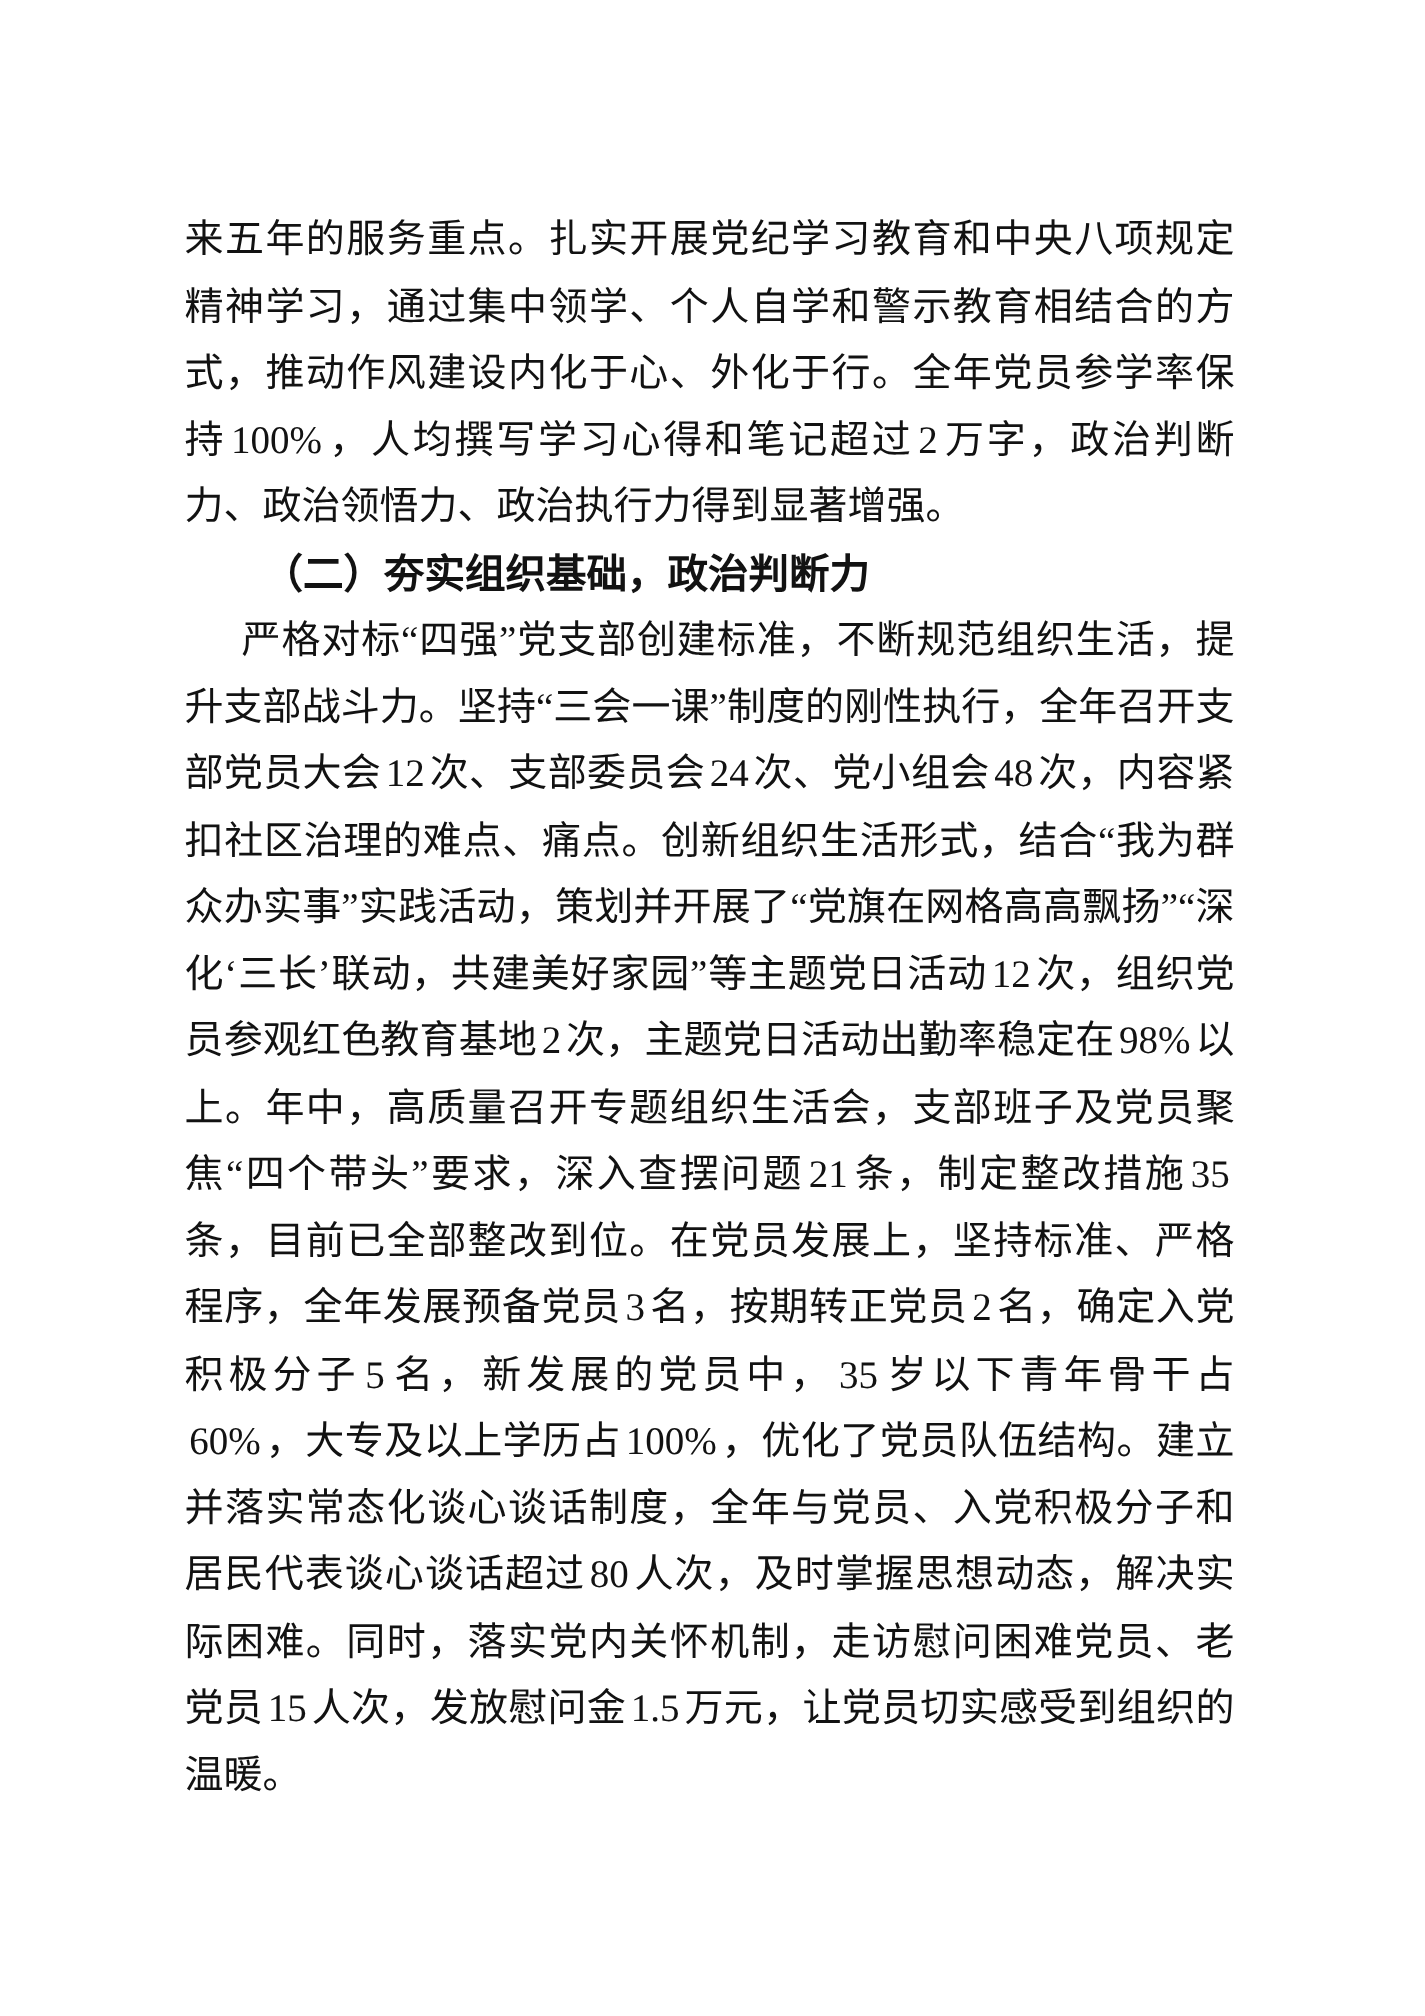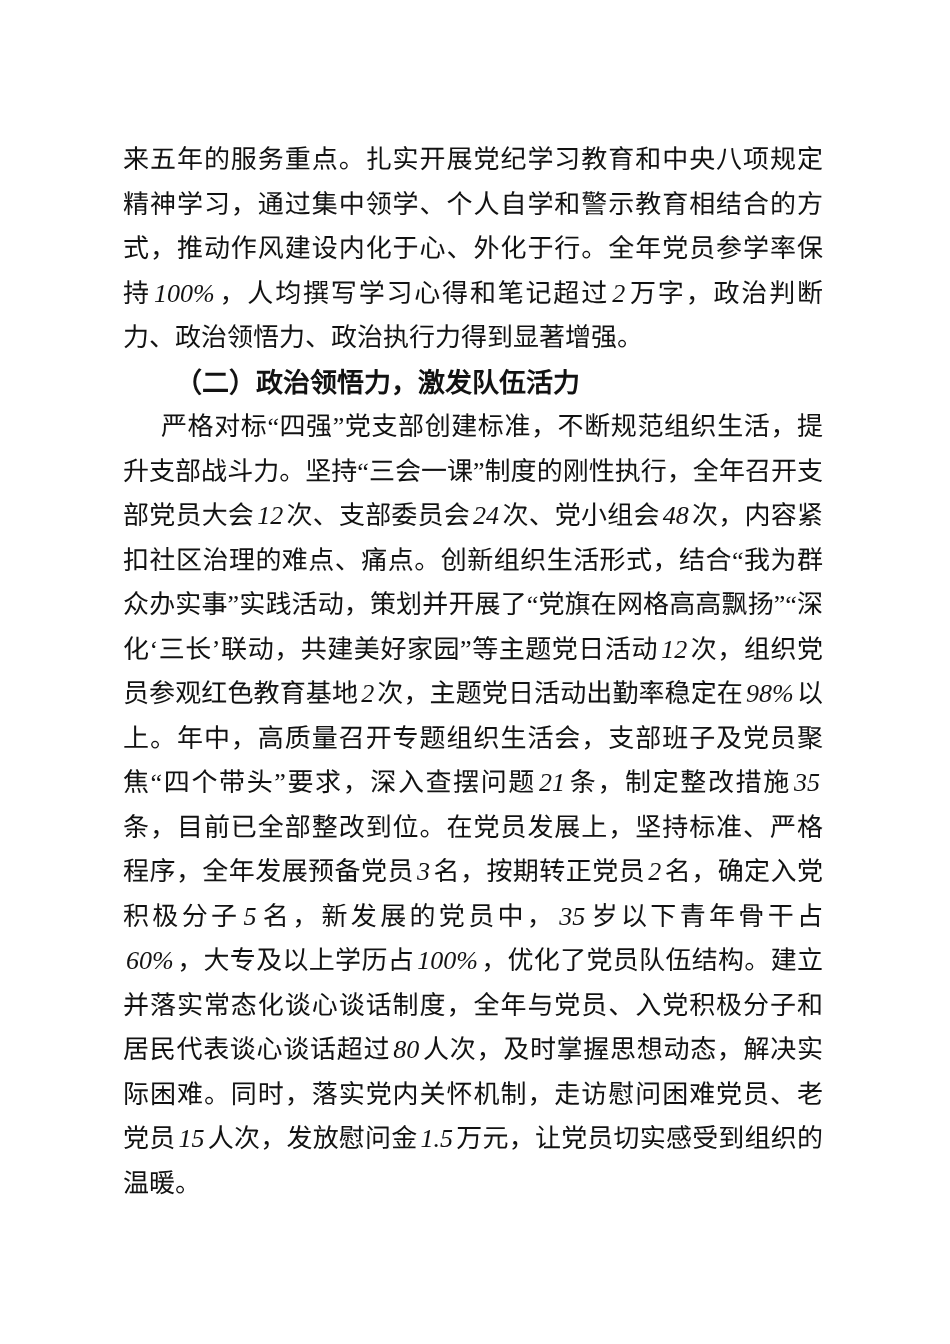--- a/index.html
+++ b/index.html
@@ -36,26 +36,25 @@
     margin: 0;
     text-indent: 52px;
     font-size: 27px;
     font-weight: 700;
     text-align: left;
   }
   
   .num {
     font-family: "Liberation Serif", "DejaVu Serif", serif;
     margin: 0 0.12em;
-    font-style: italic;
   }
 </style>
 </head>
 <body>
 
 <div class="page">
   <p class="para continuation">来五年的服务重点。扎实开展党纪学习教育和中央八项规定精神学习，通过集中领学、个人自学和警示教育相结合的方式，推动作风建设内化于心、外化于行。全年党员参学率保持<span class="num">100%</span>，人均撰写学习心得和笔记超过<span class="num">2</span>万字，政治判断力、政治领悟力、政治执行力得到显著增强。</p>
 
-  <p class="section-heading">（二）政治领悟力，激发队伍活力</p>
+  <p class="section-heading">（二）夯实组织基础，政治判断力</p>
 
   <p class="para">严格对标“四强”党支部创建标准，不断规范组织生活，提升支部战斗力。坚持“三会一课”制度的刚性执行，全年召开支部党员大会<span class="num">12</span>次、支部委员会<span class="num">24</span>次、党小组会<span class="num">48</span>次，内容紧扣社区治理的难点、痛点。创新组织生活形式，结合“我为群众办实事”实践活动，策划并开展了“党旗在网格高高飘扬”“深化‘三长’联动，共建美好家园”等主题党日活动<span class="num">12</span>次，组织党员参观红色教育基地<span class="num">2</span>次，主题党日活动出勤率稳定在<span class="num">98%</span>以上。年中，高质量召开专题组织生活会，支部班子及党员聚焦“四个带头”要求，深入查摆问题<span class="num">21</span>条，制定整改措施<span class="num">35</span>条，目前已全部整改到位。在党员发展上，坚持标准、严格程序，全年发展预备党员<span class="num">3</span>名，按期转正党员<span class="num">2</span>名，确定入党积极分子<span class="num">5</span>名，新发展的党员中，<span class="num">35</span>岁以下青年骨干占<span class="num">60%</span>，大专及以上学历占<span class="num">100%</span>，优化了党员队伍结构。建立并落实常态化谈心谈话制度，全年与党员、入党积极分子和居民代表谈心谈话超过<span class="num">80</span>人次，及时掌握思想动态，解决实际困难。同时，落实党内关怀机制，走访慰问困难党员、老党员<span class="num">15</span>人次，发放慰问金<span class="num">1.5</span>万元，让党员切实感受到组织的温暖。</p>
 
 </div>
 
 </body></html>

